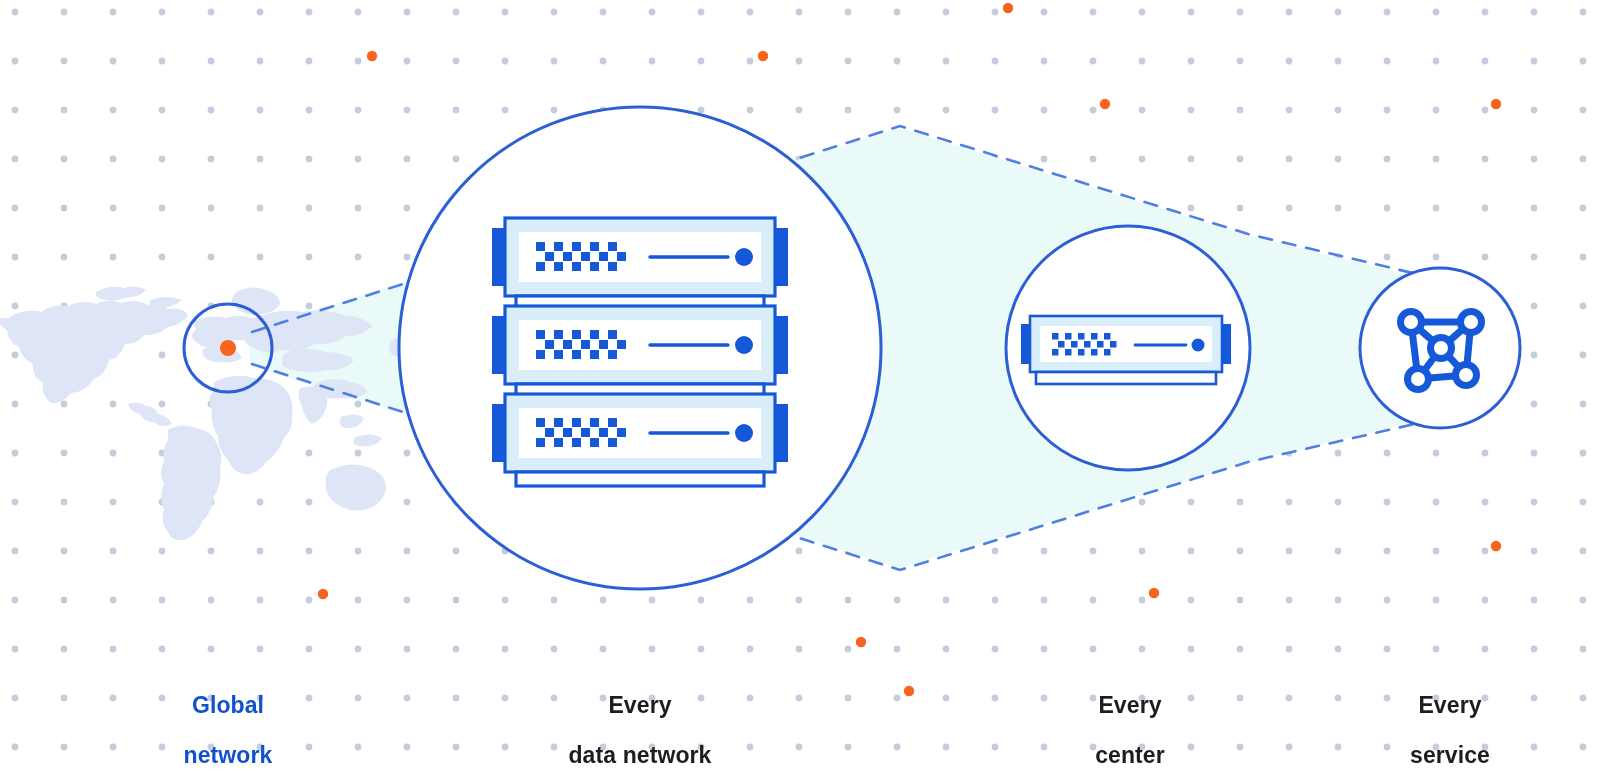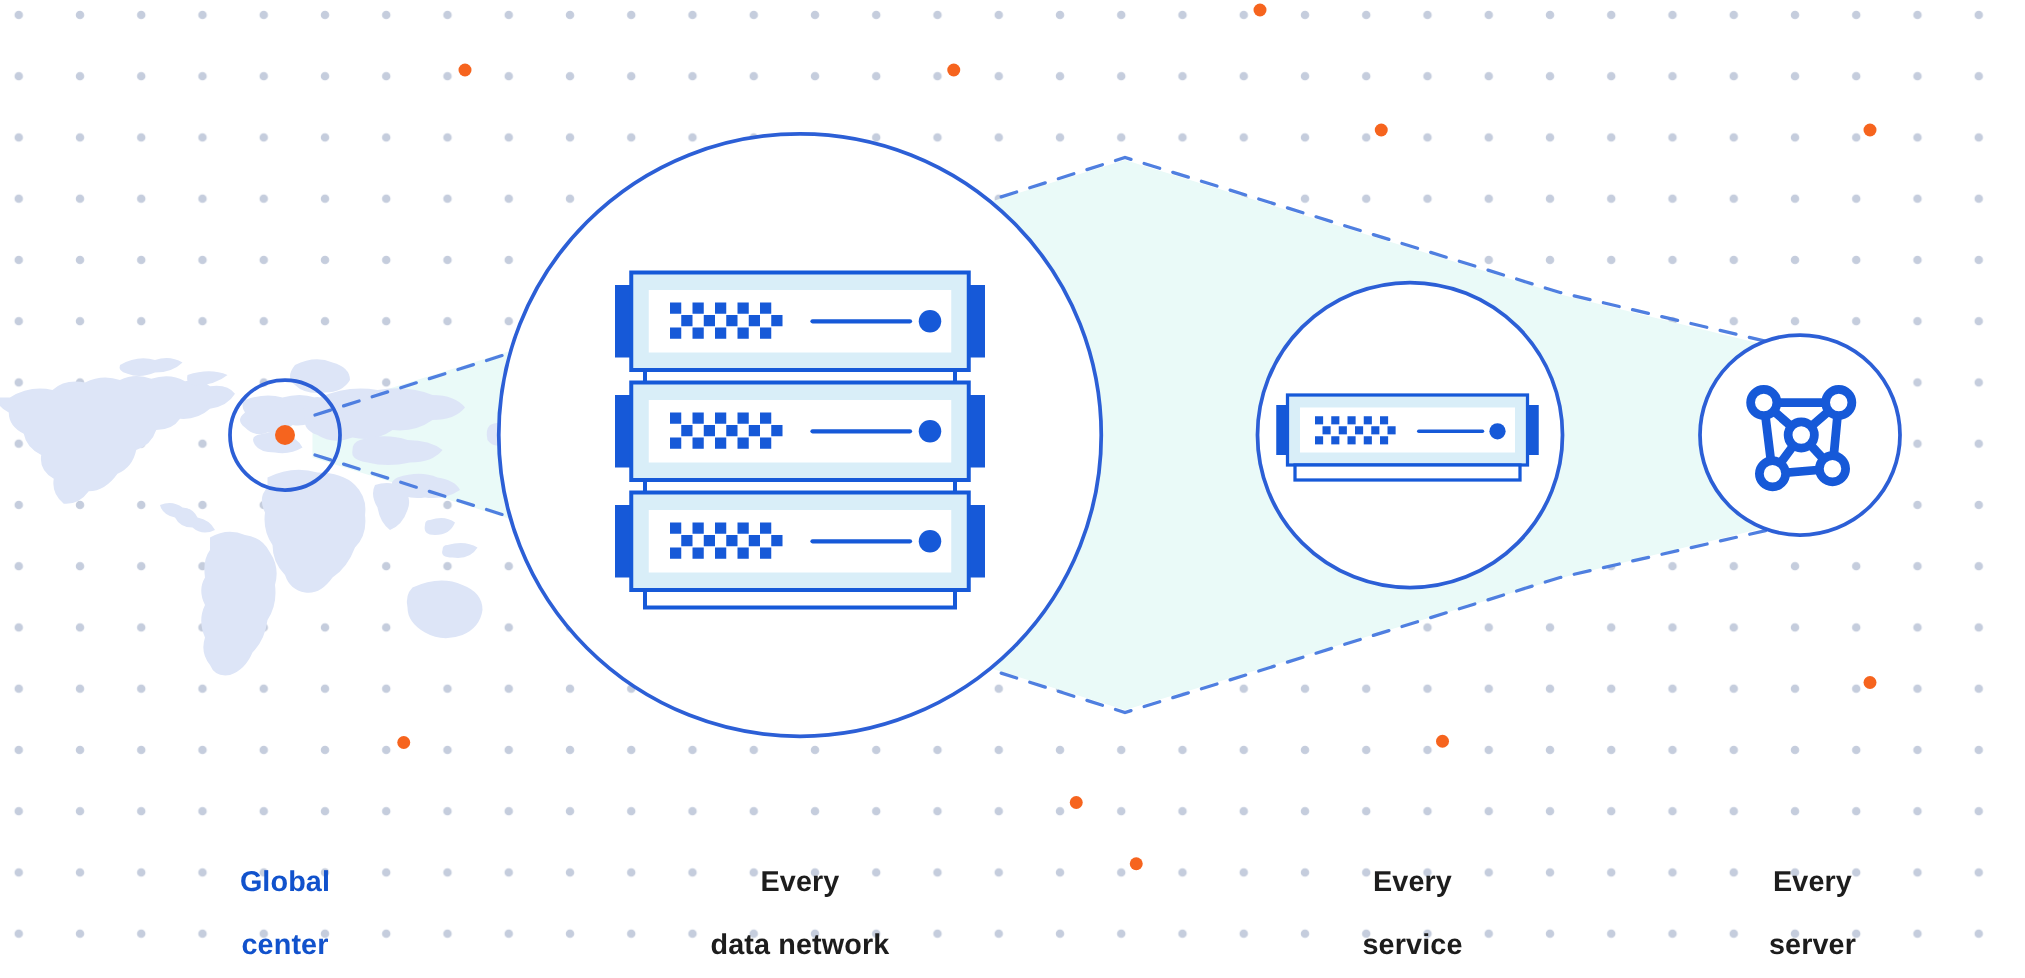--- a/index.html
+++ b/index.html
@@ -295,32 +295,32 @@
       <circle cx="1154" cy="593" r="5.2"></circle>
       <circle cx="861" cy="642" r="5.2"></circle>
       <circle cx="909" cy="691" r="5.2"></circle>
     </g>
   </svg>
 
   <div class="labels">
 
     <div class="label brand" style="left:128px; top:668px; width:200px;">
       <span class="label-line">Global</span>
-      <span class="label-line">center</span>
+      <span class="label-line">network</span>
     </div>
 
     <div class="label" style="left:540px; top:668px; width:200px;">
       <span class="label-line">Every</span>
       <span class="label-line">data network</span>
     </div>
 
     <div class="label" style="left:1030px; top:668px; width:200px;">
       <span class="label-line">Every</span>
+      <span class="label-line">center</span>
+    </div>
+
+    <div class="label" style="left:1350px; top:668px; width:200px;">
+      <span class="label-line">Every</span>
       <span class="label-line">service</span>
     </div>
-
-    <div class="label" style="left:1350px; top:668px; width:200px;">
-      <span class="label-line">Every</span>
-      <span class="label-line">server</span>
-    </div>
   </div>
 
 </div>
 
 </body></html>

